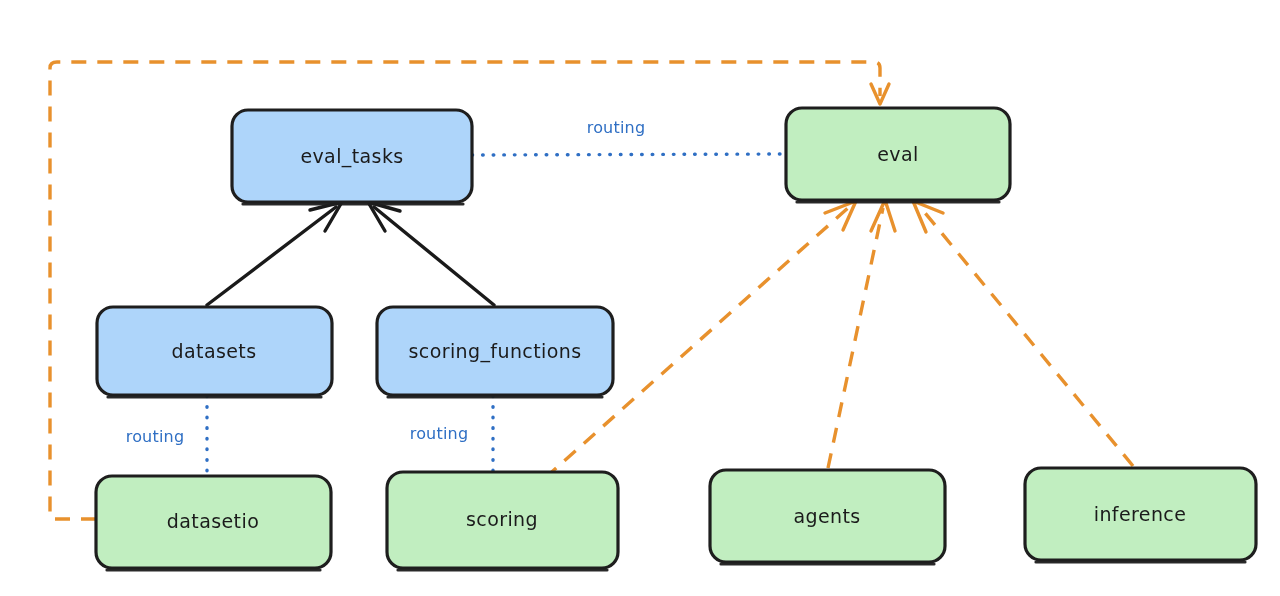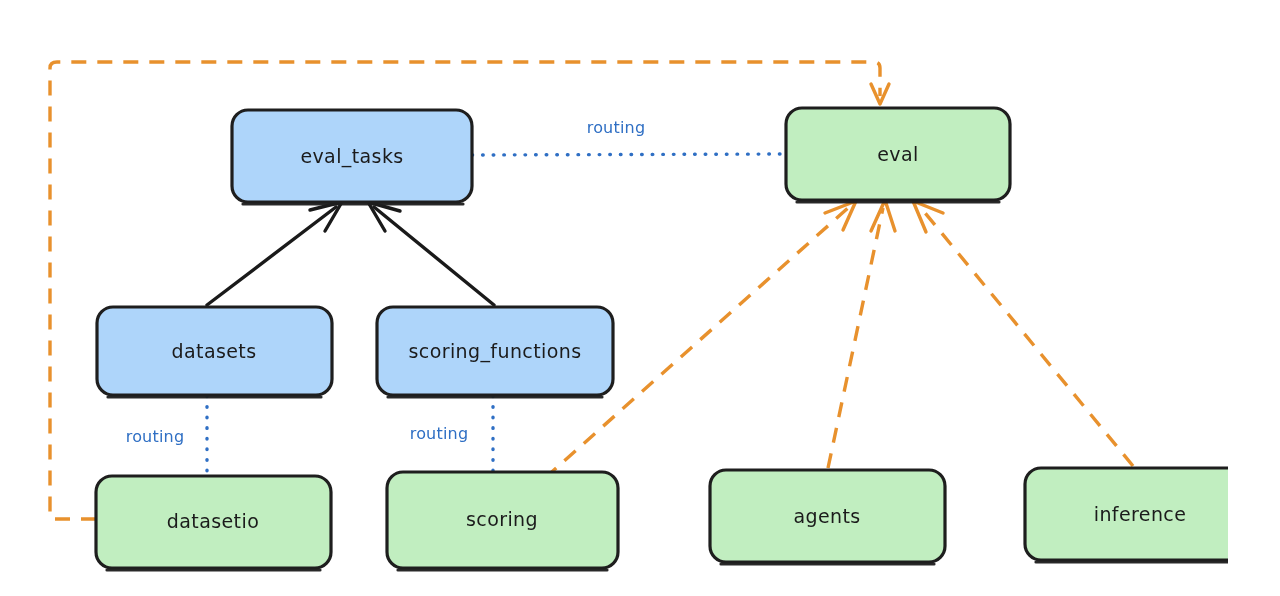--- a/index.html
+++ b/index.html
@@ -8,20 +8,21 @@
     padding: 0;
     background: #ffffff;
   }
   #canvas {
     position: relative;
     width: 1228px;
     height: 596px;
     background: #ffffff;
     overflow: hidden;
     font-family: "DejaVu Sans", sans-serif;
+    padding-left: 34px;
   }
   svg#diagram {
     position: absolute;
     top: 0;
     left: 0;
     width: 1280px;
     height: 596px;
     display: block;
   }
   .node-rect {

